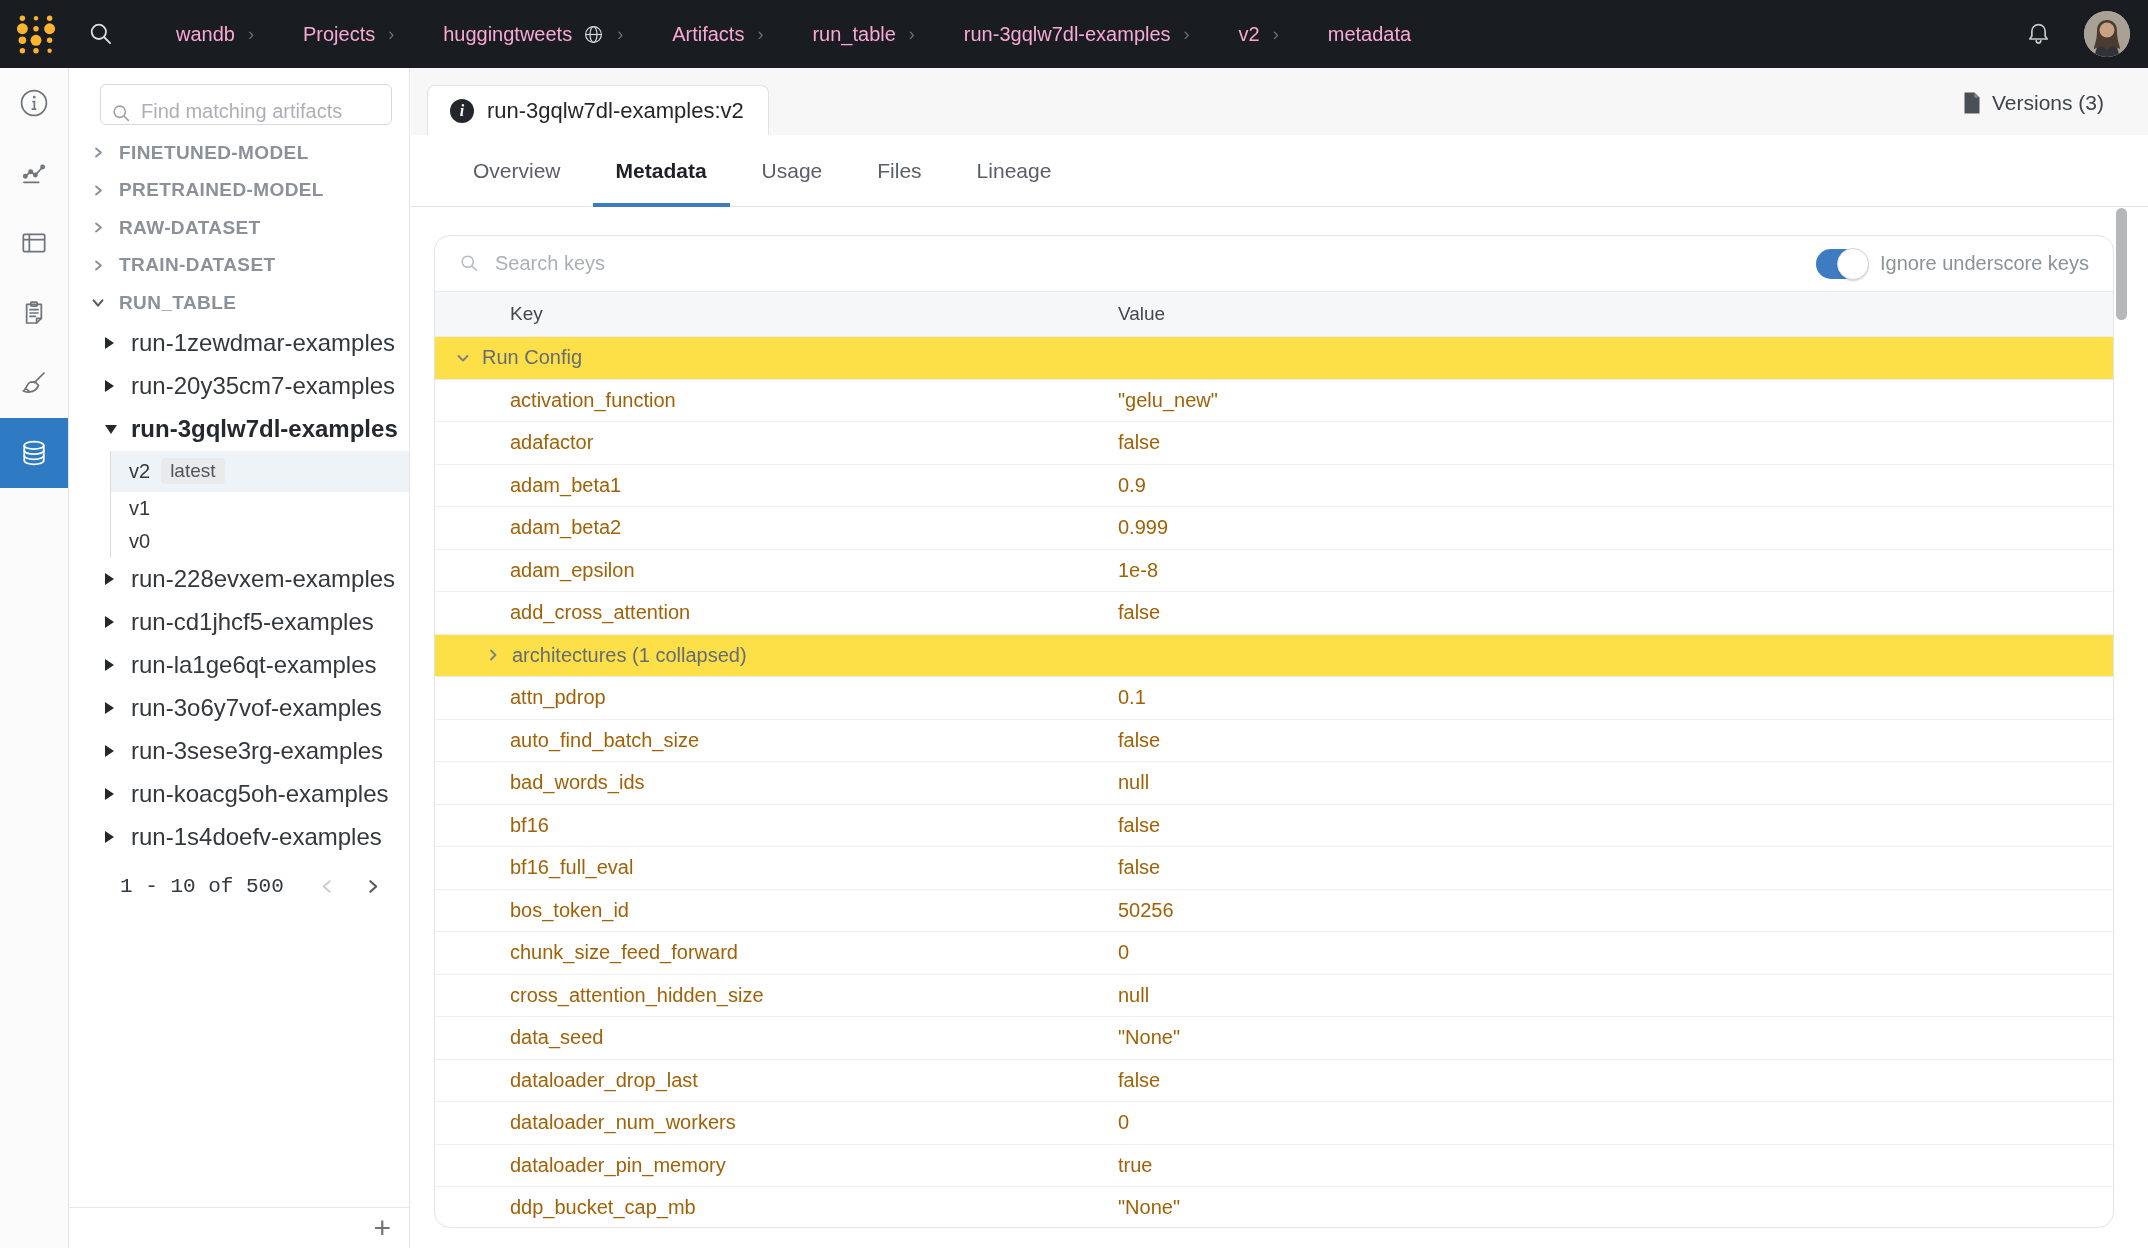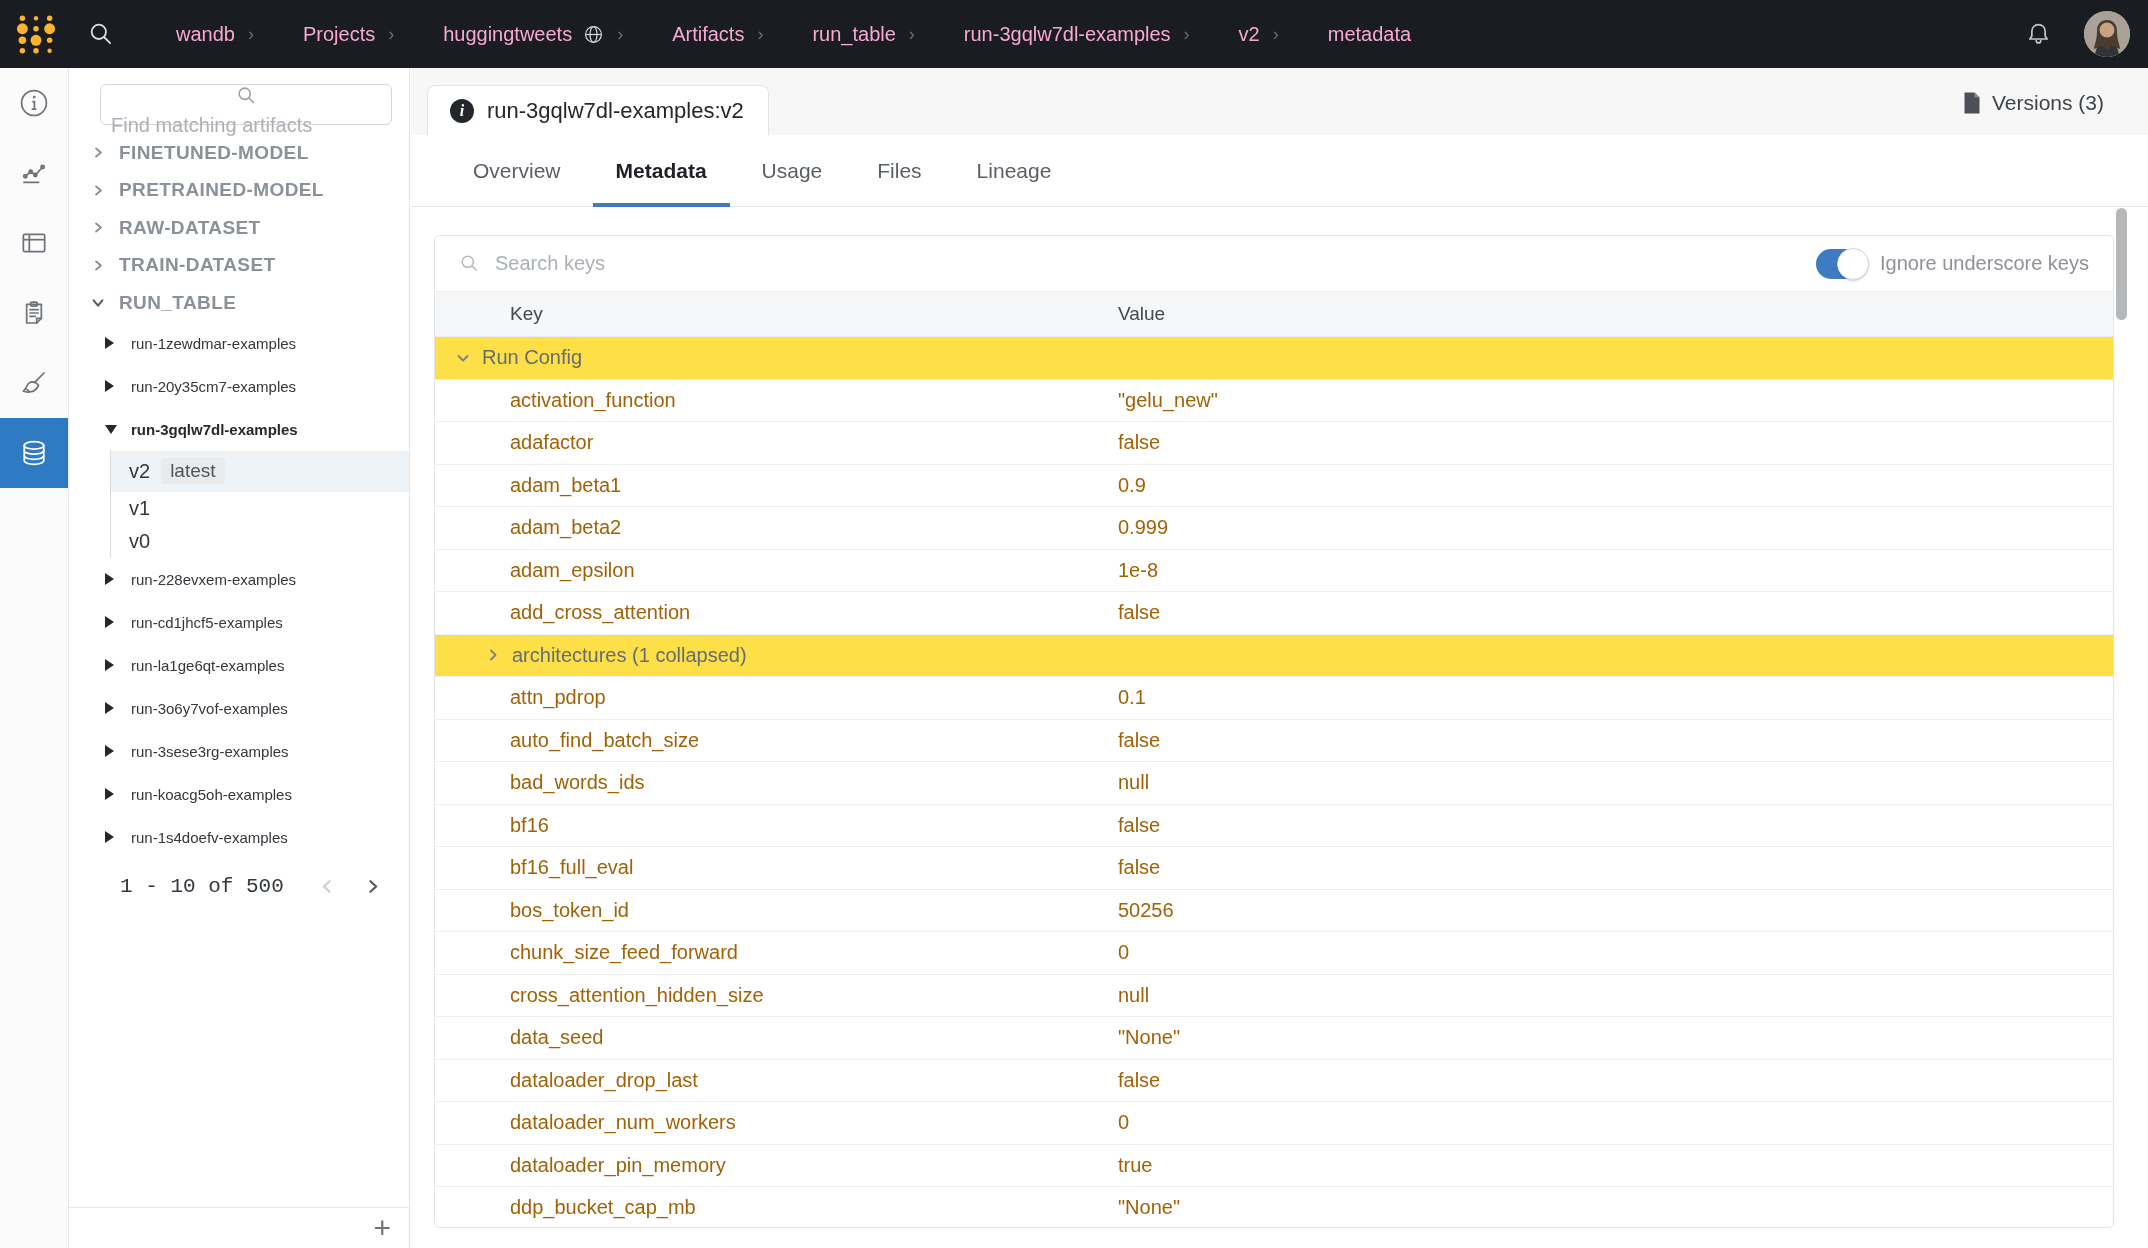--- a/index.html
+++ b/index.html
@@ -21,29 +21,29 @@
   
   .rail{position:absolute;top:68px;left:0;bottom:0;width:69px;background:#fbfbfb;border-right:1px solid #e4e5e7;box-sizing:border-box;}
   .rail-item{height:70px;display:flex;align-items:center;justify-content:center;cursor:pointer;}
   .rail-item svg{stroke:#6e7479;}
   .rail-item.selected{background:#2e7bc4;}
   .rail-item.selected svg{stroke:#fff;}
 
   
   .sidebar{position:absolute;top:68px;left:69px;bottom:0;width:341px;background:#fff;border-right:1px solid #e4e5e7;box-sizing:border-box;}
   .sb-search{position:absolute;left:31px;top:16px;width:292px;height:41px;border:1px solid #d6d8da;border-radius:6px;
-             display:flex;align-items:center;gap:7px;padding:0 10px;box-sizing:border-box;background:#fff;flex-direction:column;}
+             display:flex;align-items:flex-end;gap:7px;padding:0 10px;box-sizing:border-box;background:#fff;}
   .sb-search svg{flex:none;}
   .sb-search input{border:0;outline:0;width:100%;font-size:20px;color:#33383d;font-family:inherit;background:transparent;}
   ::placeholder{color:#abb0b6;opacity:1;}
   .tree{position:absolute;top:66px;left:0;right:0;}
   .cat-row{height:37.5px;display:flex;align-items:center;padding-left:21px;gap:13px;cursor:pointer;}
   .cat-chev{display:flex;width:16px;justify-content:center;}
   .cat-label{font-size:19px;font-weight:700;color:#8b9198;letter-spacing:.4px;}
-  .run-row{height:43px;display:flex;align-items:center;padding-left:36px;gap:14px;font-size:15px;color:#33383d;cursor:pointer;}
+  .run-row{height:43px;display:flex;align-items:center;padding-left:36px;gap:14px;font-size:24px;color:#33383d;cursor:pointer;}
   .run-row.expanded .run-label{font-weight:700;color:#24292e;}
   .tri{width:12px;display:flex;}
   .tri-r{width:0;height:0;border-left:9px solid #24292e;border-top:6px solid transparent;border-bottom:6px solid transparent;}
   .tri-d{width:0;height:0;border-top:9px solid #24292e;border-left:6px solid transparent;border-right:6px solid transparent;}
   .versions{margin-left:41px;border-left:1px solid #dadbdc;}
   .ver-row{height:33px;display:flex;align-items:center;padding-left:18px;gap:11px;font-size:20px;color:#33383d;cursor:pointer;}
   .ver-row.selected{background:#eef3f8;height:41px;}
   .badge{background:#e9eaeb;border-radius:4px;padding:2px 9px;font-size:19px;color:#4e555c;}
   .pager{height:44px;margin-top:6px;display:flex;align-items:center;padding-left:51px;font-size:21px;color:#33383d;font-family:Liberation Mono, monospace;}
   .pg-btn{display:flex;cursor:pointer;}
@@ -61,21 +61,21 @@
               font-size:16px;font-weight:700;font-style:italic;font-family:"Liberation Serif",serif;flex:none;}
   .art-tab-title{font-size:22px;color:#23272c;white-space:nowrap;}
   .versions-btn{position:absolute;right:38px;top:17px;height:36px;display:flex;align-items:center;gap:10px;background:none;border:none;
                 font-size:21px;color:#3f444a;cursor:pointer;font-family:inherit;}
   .tabs{height:71px;border-bottom:1px solid #e4e5e7;display:flex;align-items:stretch;padding-left:39px;background:#fff;}
   .tab{padding:0 23px;margin-right:9px;display:flex;align-items:center;font-size:21px;color:#595f66;position:relative;cursor:pointer;}
   .tab.active{color:#1d2126;font-weight:600;}
   .tab.active::after{content:"";position:absolute;left:0;right:0;bottom:-1px;height:4px;background:#3e7cc1;}
 
   
-  .panel{position:absolute;left:23px;top:167px;width:1680px;height:993px;border:1px solid #e3e4e6;border-radius:5px;background:#fff;
+  .panel{position:absolute;left:23px;top:167px;width:1680px;height:993px;border:1px solid #e3e4e6;border-radius:16px;background:#fff;
          box-sizing:border-box;overflow:hidden;}
   .panel-toolbar{height:55px;display:flex;align-items:center;padding:0 24px;gap:13px;}
   .panel-toolbar input{border:0;outline:0;flex:1;font-size:20px;font-family:inherit;color:#33383d;background:transparent;}
   .toolbar-right{display:flex;align-items:center;gap:13px;flex:none;}
   .toggle{width:51px;height:30px;border-radius:16px;background:#3e7cc1;position:relative;cursor:pointer;flex:none;}
   .knob{position:absolute;right:-2px;top:-1px;width:32px;height:32px;border-radius:50%;background:#fff;border:1px solid #d3d5d7;
         box-sizing:border-box;box-shadow:0 1px 2px rgba(0,0,0,.18);}
   .toggle-label{font-size:20px;color:#8d9298;white-space:nowrap;}
   .grid-head{height:44px;background:#f6f7f8;border-top:1px solid #ececee;border-bottom:1px solid #ececee;display:flex;align-items:center;
              font-size:19px;color:#43484e;}

